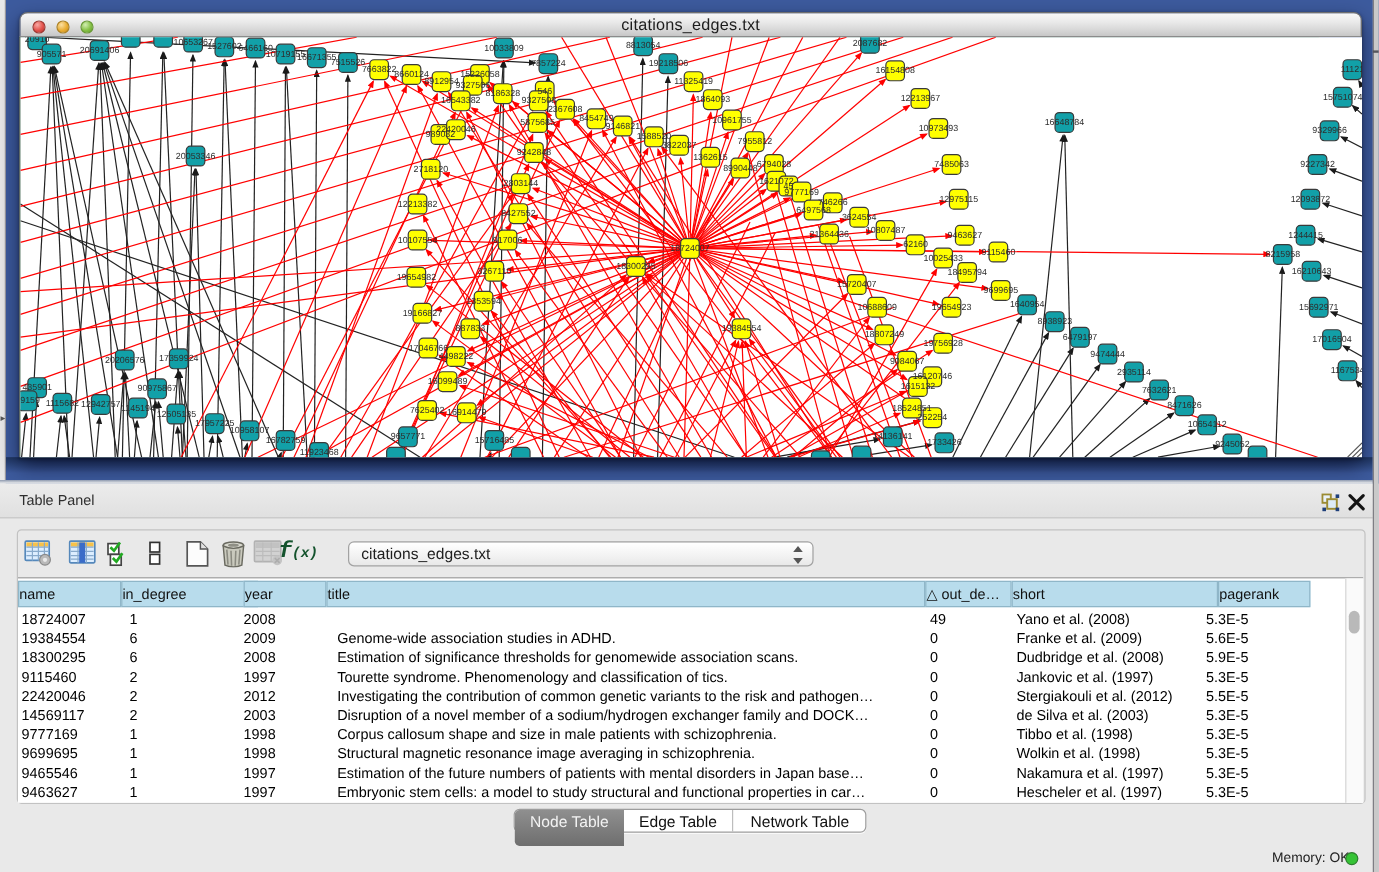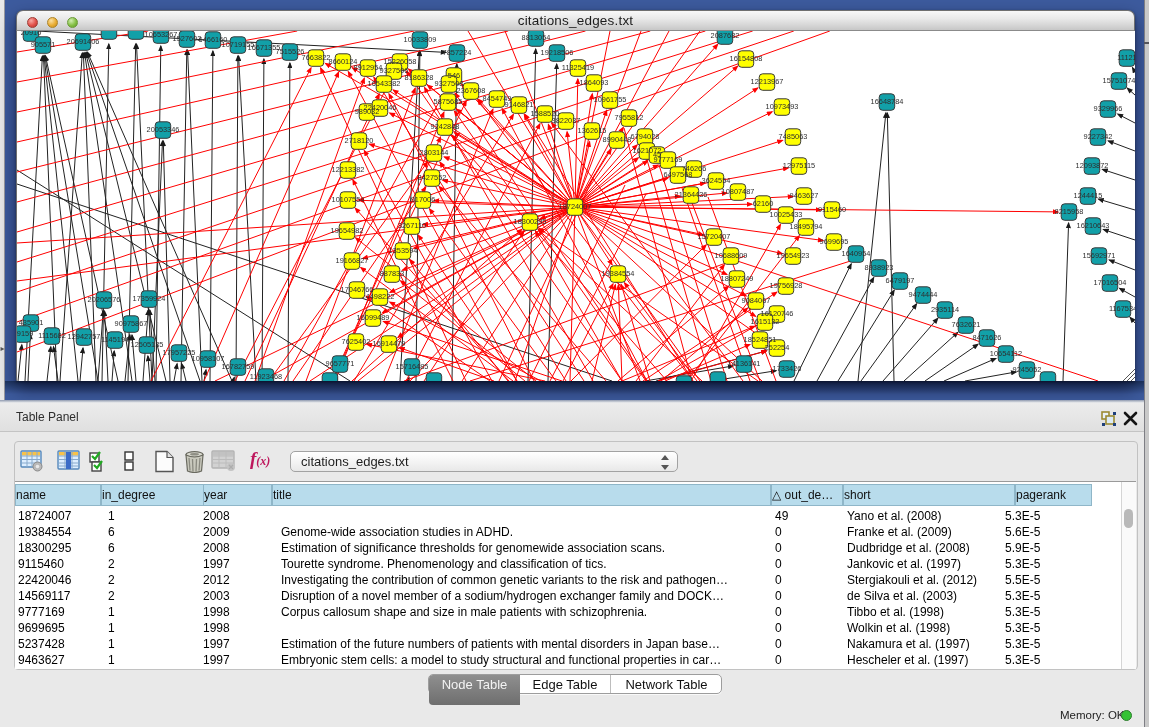--- a/index.html
+++ b/index.html
@@ -635,21 +635,21 @@
 <path d="M3,5 L4.5,21 Q11.5,24 18.5,21 L20,5 Q11.5,9 3,5 z" fill="#c9c9bd" stroke="#6a6a60" stroke-width="1.2"></path>
 <path d="M6,8 L7,20.5 M9.5,9 L10,21.5 M13.5,9 L13,21.5 M17,8 L16,20.5" stroke="#8a8a80" stroke-width="1.3"></path>
 </svg>
 <svg class="ic" style="left:211px" width="25" height="22" viewBox="0 0 25 22">
 <rect x="1" y="1" width="22" height="17" fill="#d2d2d2" stroke="#b2b2b2" stroke-width="1.4" rx="1"></rect>
 <rect x="2" y="2" width="20" height="3.5" fill="#c2c2c2"></rect>
 <path d="M2,6 h20 M2,9.5 h20 M2,13 h20 M8,2 v16 M15,2 v16" stroke="#bcbcbc" stroke-width="1"></path>
 <circle cx="20" cy="17" r="4" fill="#c4c4c4"></circle>
     <path d="M18,15 l4,4 m0,-4 l-4,4" stroke="#adadad" stroke-width="1.4"></path>
 </svg>
-<div class="ic" style="left:250px;top:448px;width:26px;font-family:Liberation Serif, serif;font-style:italic;color:#be185d"><span style="font-size:19px;font-weight:bold">f</span><span style="font-size:12px;font-weight:bold">(x)</span></div>
+<div class="ic" style="left:232px;top:448px;width:26px;font-family:Liberation Mono, monospace;font-style:italic;color:#14532d"><span style="font-size:19px;font-weight:bold">f</span><span style="font-size:12px;font-weight:bold">(x)</span></div>
 <div id="combo" class="abs">
     <span>citations_edges.txt</span>
  <svg class="abs" style="right:7px;top:3px" width="10" height="15" viewBox="0 0 10 15">
       <path d="M5,0 L9,5 L1,5 z M5,15 L9,10 L1,10 z" fill="#555"></path>
     </svg>
 </div>
 <div id="tbl" class="abs"></div>
 <div class="hd abs" style="left:15px;width:86px">name</div>
 <div class="hd abs" style="left:101px;width:114px">in_degree</div>
 <div class="hd abs" style="left:203px;width:69px">year</div>
@@ -716,26 +716,27 @@
     <span style="left:203px">1998</span>
     <span style="left:281px">Corpus callosum shape and size in male patients with schizophrenia.</span>
     <span style="left:775px">0</span>
     <span style="left:847px">Tibbo et al. (1998)</span>
     <span style="left:1005px">5.3E-5</span>
   </div>
 <div class="row" style="top:620px">
     <span style="left:18px">9699695</span>
     <span style="left:108px">1</span>
     <span style="left:203px">1998</span>
+    <span style="left:281px">Structural magnetic resonance image averaging in schizophrenia.</span>
     <span style="left:775px">0</span>
     <span style="left:847px">Wolkin et al. (1998)</span>
     <span style="left:1005px">5.3E-5</span>
   </div>
 <div class="row" style="top:636px">
-    <span style="left:18px">5237428</span>
+    <span style="left:18px">9465546</span>
     <span style="left:108px">1</span>
     <span style="left:203px">1997</span>
     <span style="left:281px">Estimation of the future numbers of patients with mental disorders in Japan base…</span>
     <span style="left:775px">0</span>
     <span style="left:847px">Nakamura et al. (1997)</span>
     <span style="left:1005px">5.3E-5</span>
   </div>
 <div class="row" style="top:652px">
     <span style="left:18px">9463627</span>
     <span style="left:108px">1</span>

